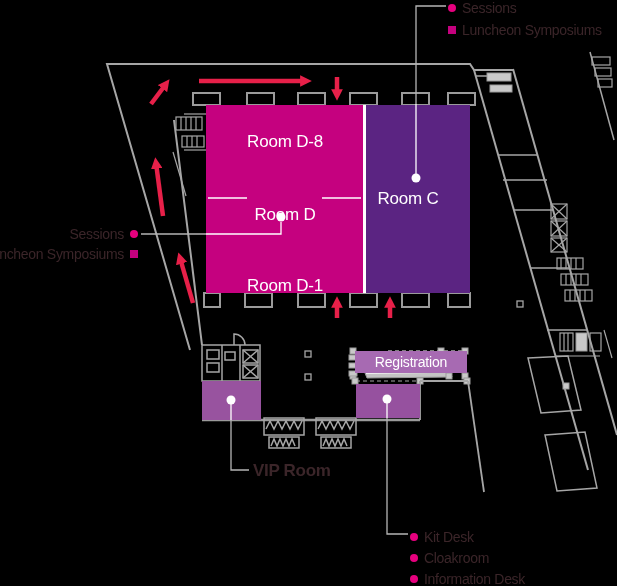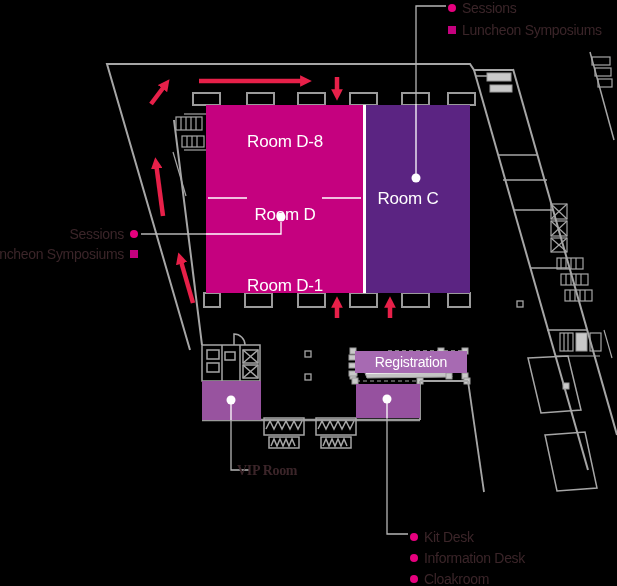--- a/index.html
+++ b/index.html
@@ -38,22 +38,22 @@
   .legend{position:absolute;z-index:4;display:flex;flex-direction:column;}
   .legend-row{display:flex;align-items:center;gap:6px;height:15px;
     color:var(--ink,#3b2529);font-size:14px;font-weight:400;letter-spacing:-0.3px;white-space:nowrap;}
   .b-round{width:8px;height:8px;border-radius:50%;background:var(--bullet-pink,#e6007e);flex:0 0 auto;}
   .b-square{width:8px;height:8px;background:var(--bullet-magenta,#c4017e);flex:0 0 auto;}
   #legend-top-right{left:448px;top:0px;gap:7px;}
   #legend-left{left:0px;top:226px;width:138px;gap:5px;}
   #legend-left .legend-row{justify-content:flex-end;}
   #legend-bottom-right{left:410px;top:529px;gap:6px;}
   #vip-label{
-    position:absolute;z-index:4;left:237px;top:463px;height:15px;display:flex;align-items:center;
-    color:var(--ink,#3b2529);font-size:14px;font-weight:700;letter-spacing:-0.3px;white-space:nowrap;font-family:Liberation Serif, serif;
+    position:absolute;z-index:4;left:253px;top:463px;height:15px;display:flex;align-items:center;
+    color:var(--ink,#3b2529);font-size:17px;font-weight:700;letter-spacing:-0.3px;white-space:nowrap;
   }
 </style>
 </head>
 <body>
 
 <div id="stage">
 
   <svg id="walls" width="617" height="586" viewBox="0 0 617 586">
     <g stroke="#a6a6a6" stroke-width="2" fill="none">
 
@@ -306,22 +306,22 @@
     </div>
   </div>
 
   <div id="legend-bottom-right" class="legend">
     <div class="legend-row">
       <span class="b-round"></span>
       <span>Kit Desk</span>
     </div>
     <div class="legend-row">
       <span class="b-round"></span>
+      <span>Cloakroom</span>
+    </div>
+    <div class="legend-row">
+      <span class="b-round"></span>
       <span>Information Desk</span>
-    </div>
-    <div class="legend-row">
-      <span class="b-round"></span>
-      <span>Cloakroom</span>
     </div>
   </div>
 
   <div id="vip-label">VIP Room</div>
 </div>
 
 </body></html>

